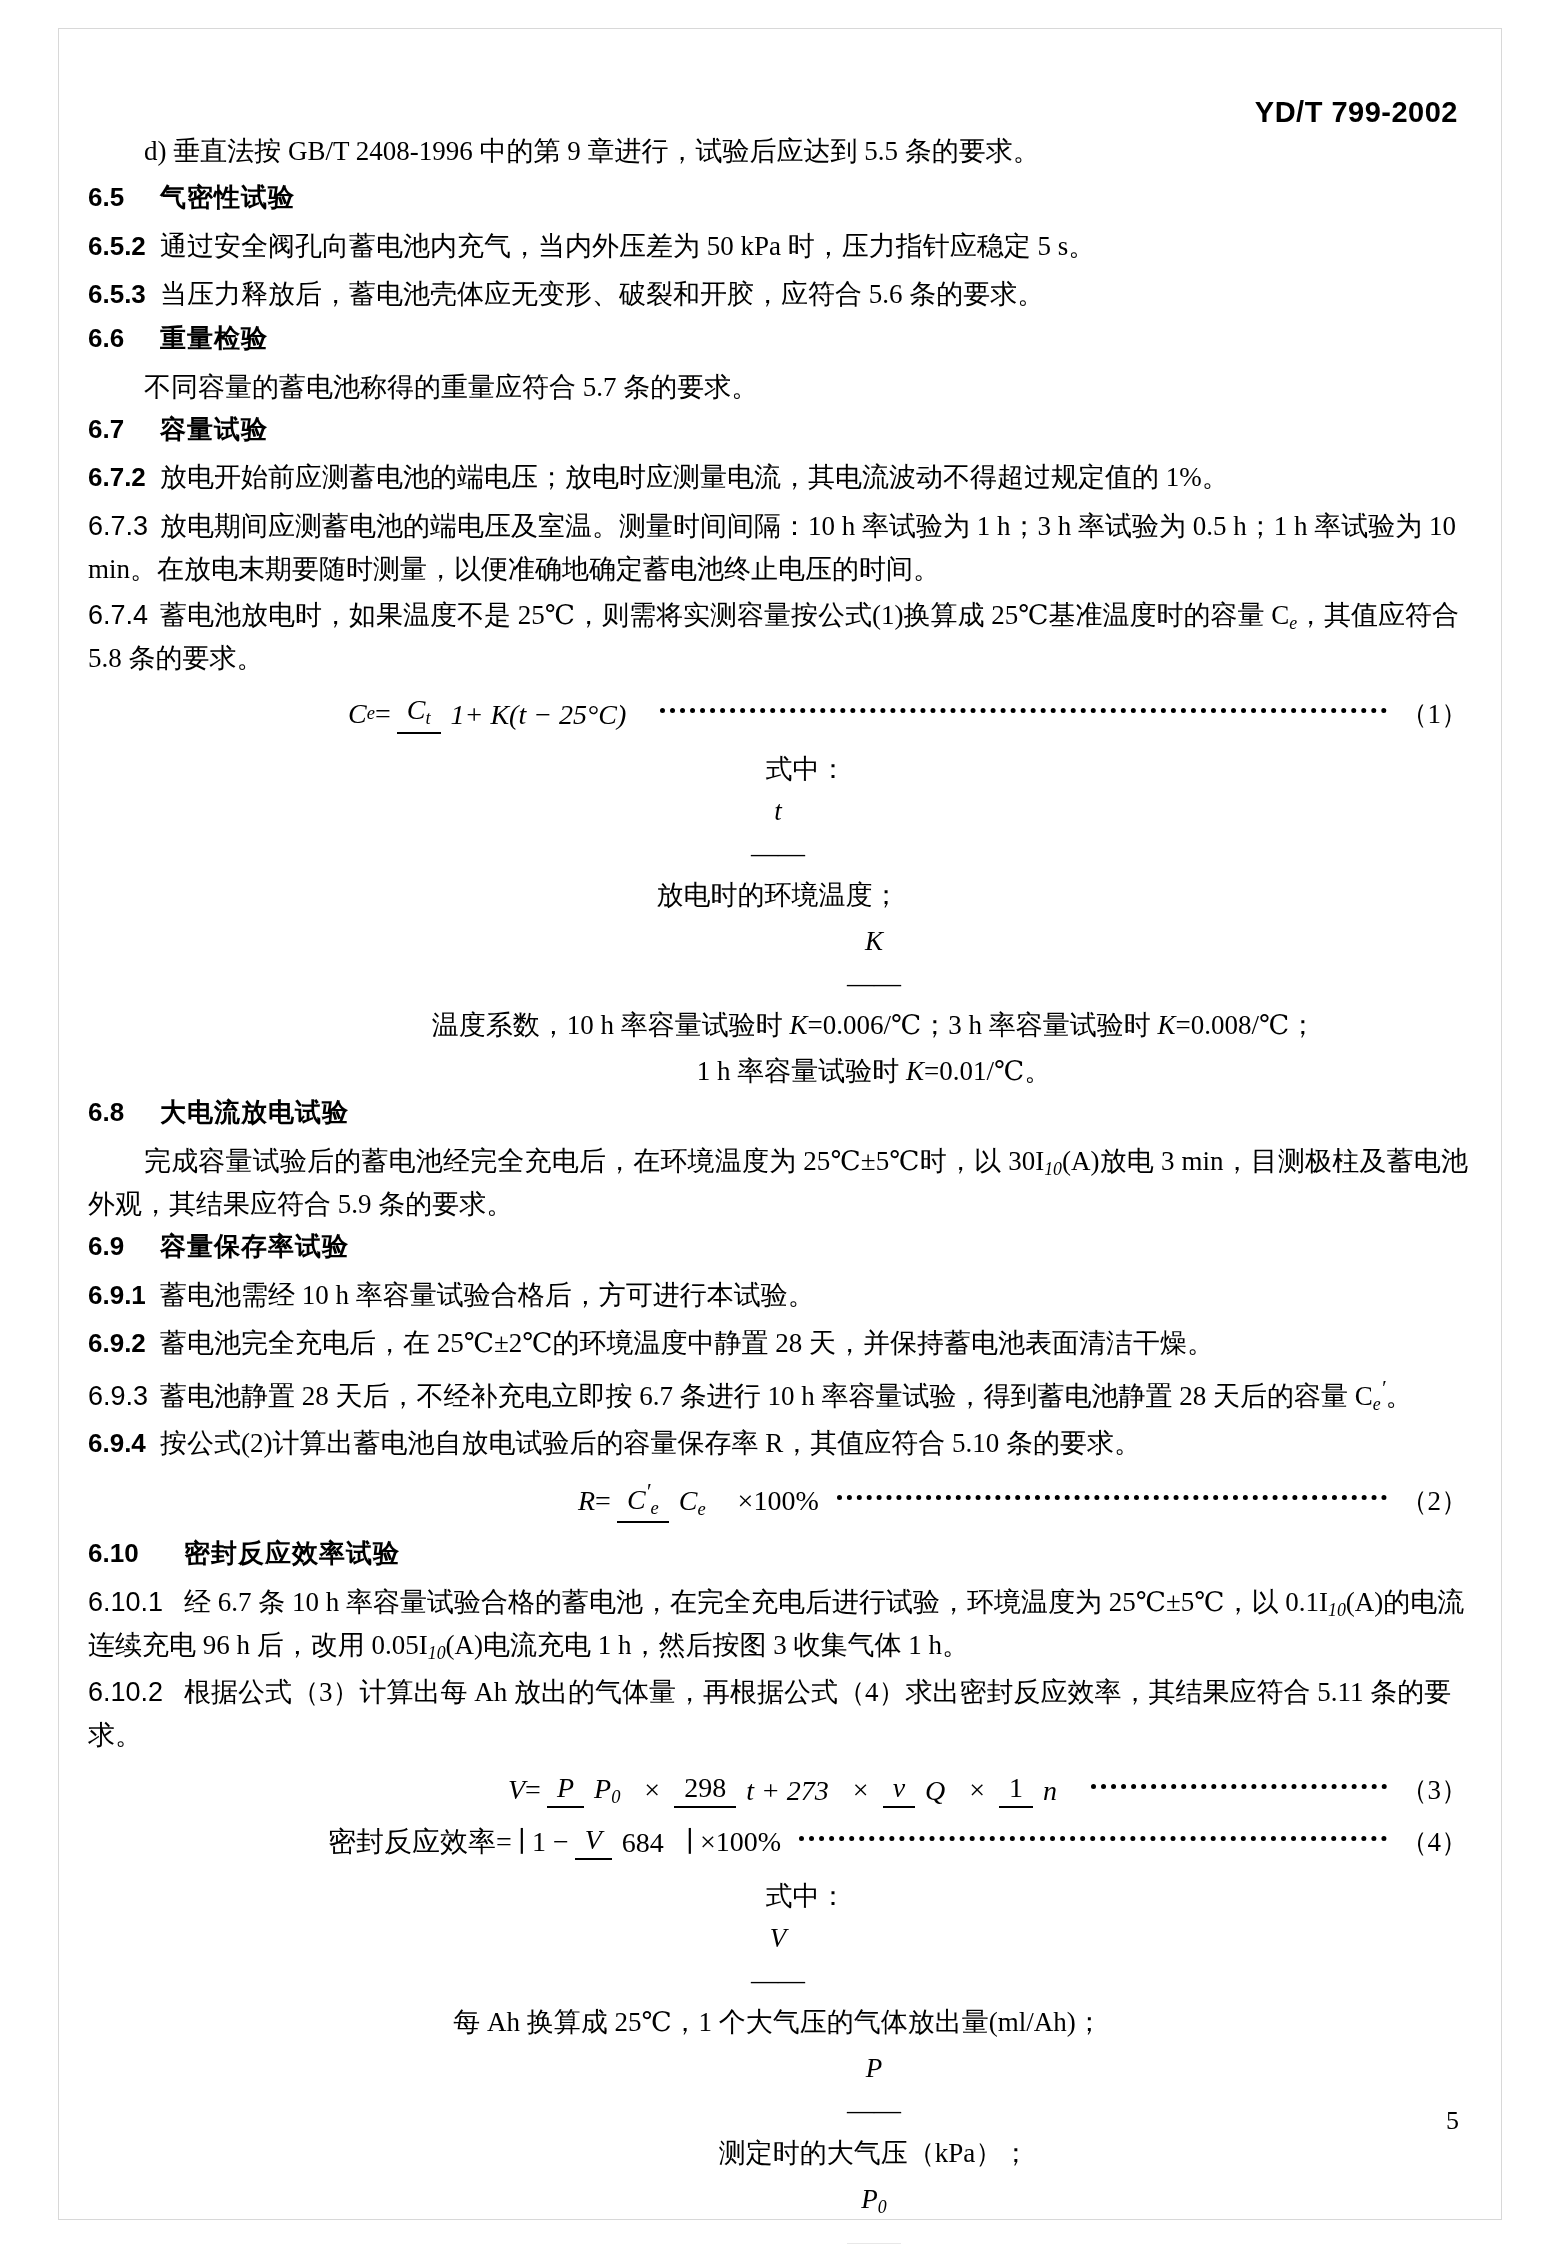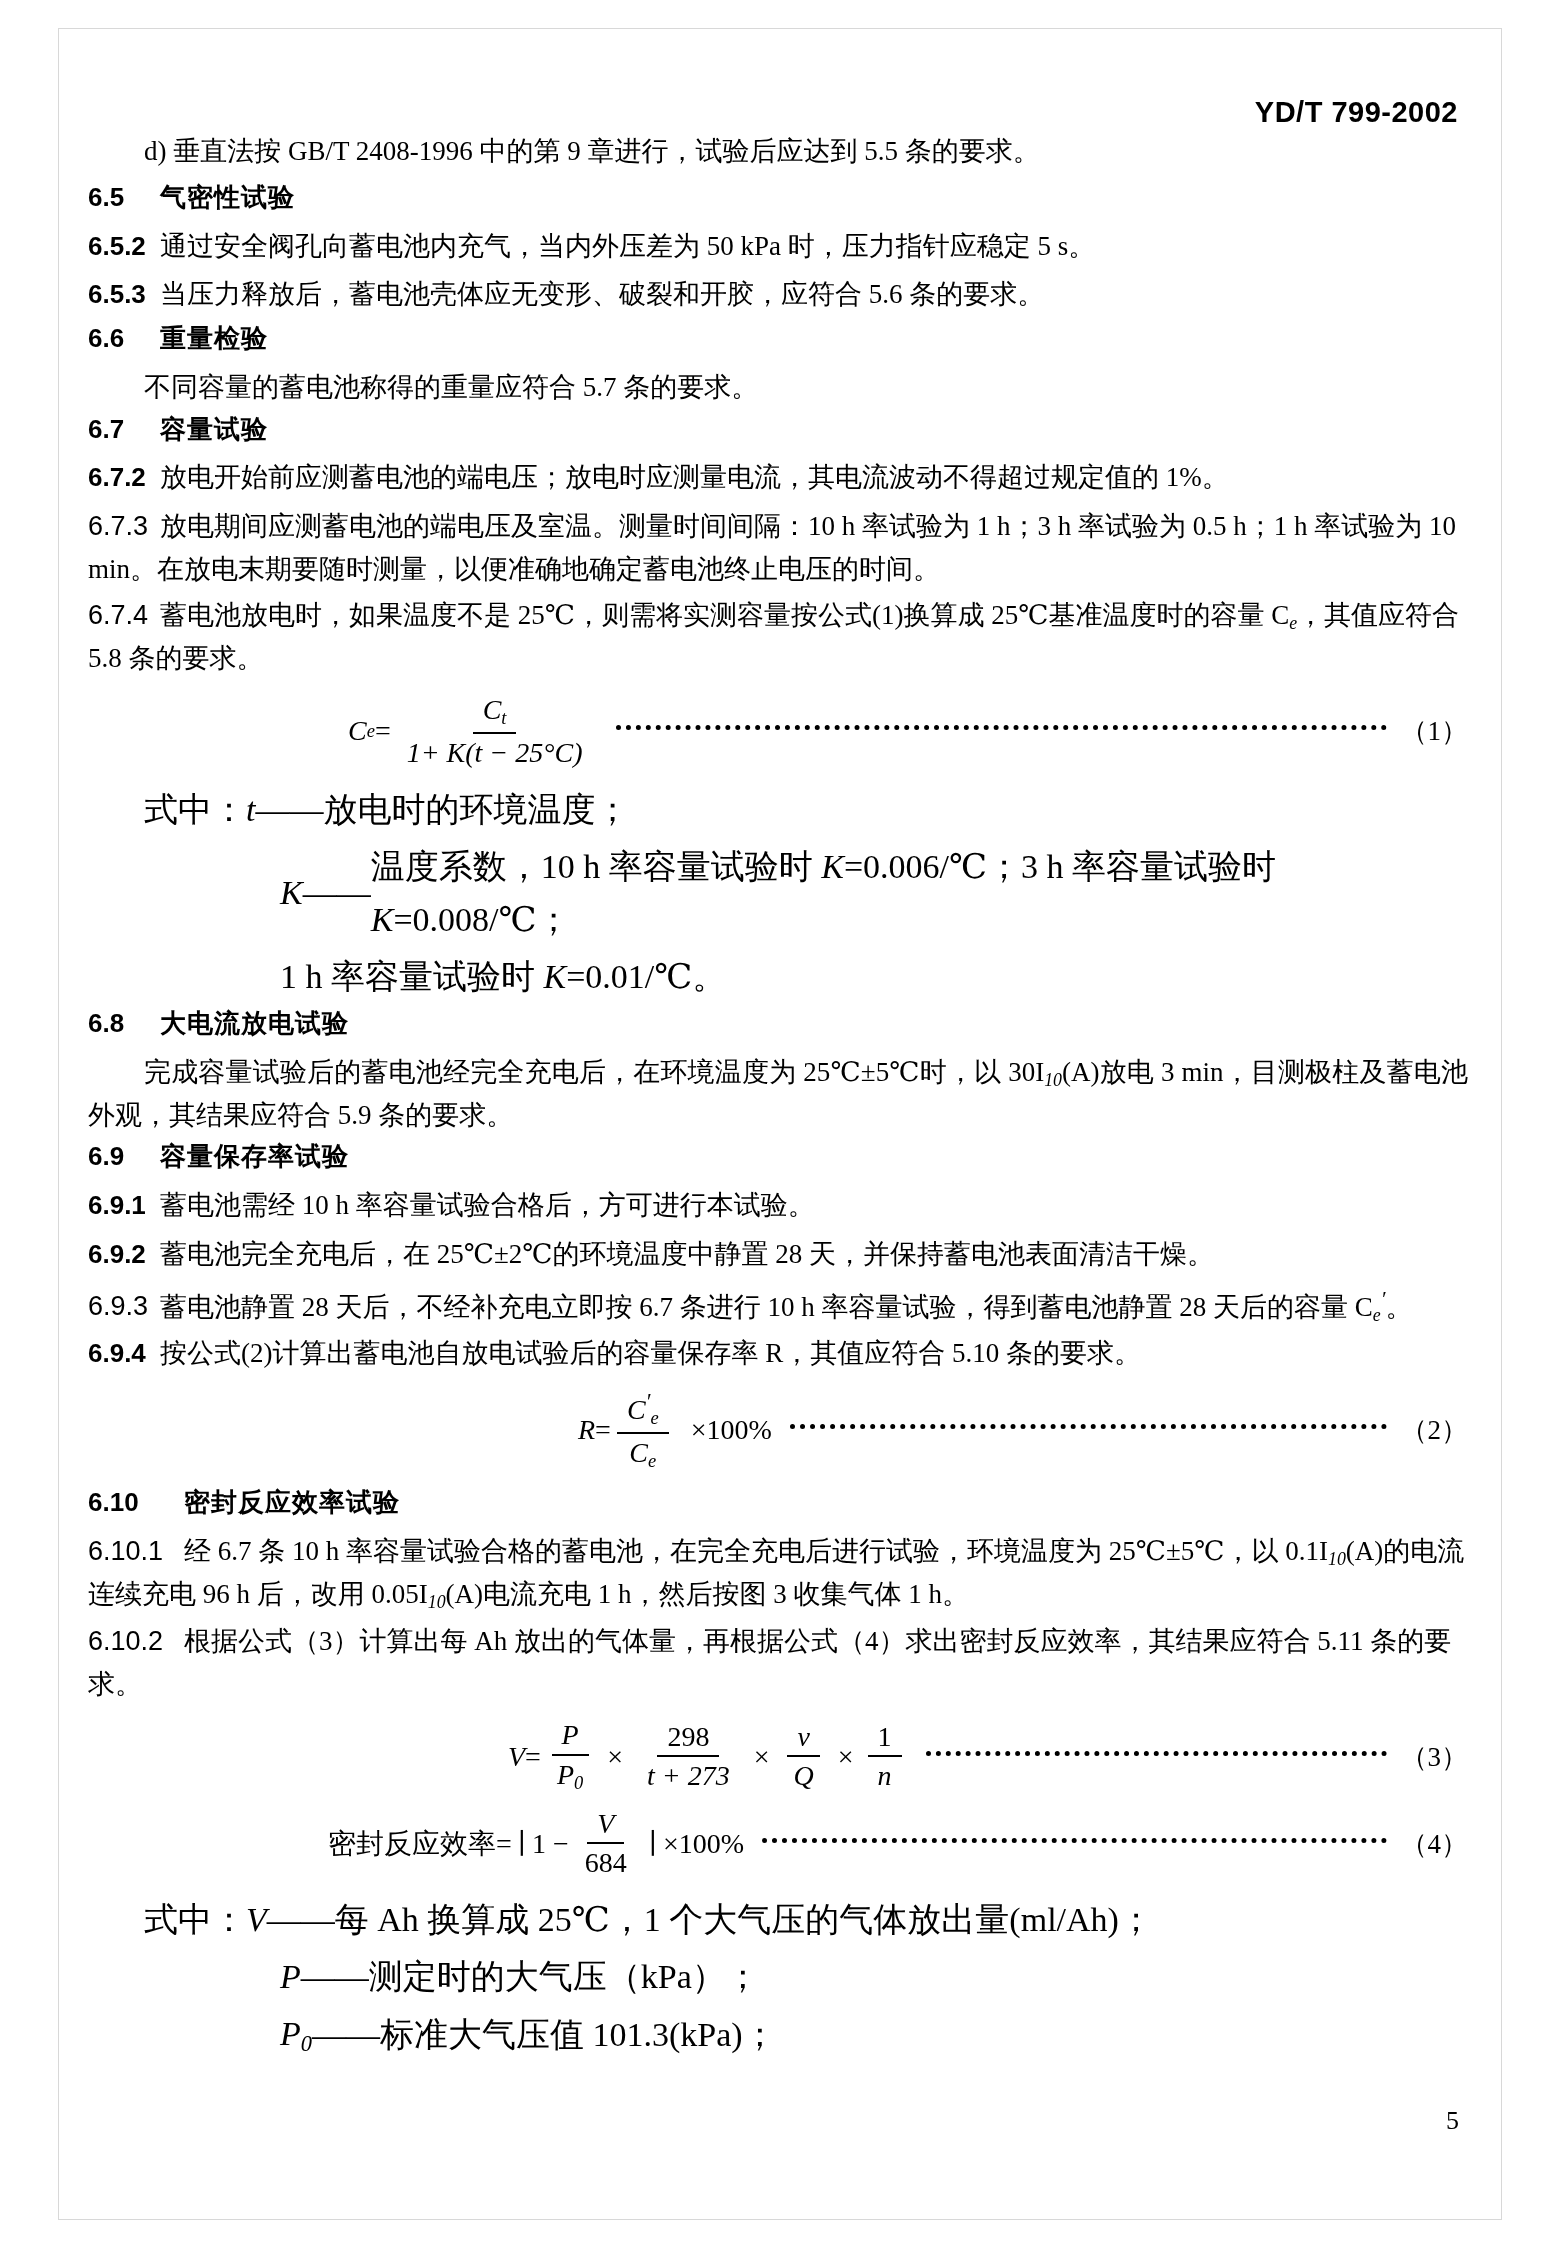--- a/index.html
+++ b/index.html
@@ -103,21 +103,20 @@
   .formula-spacer { flex: 0 0 auto; }
   .formula-body {
     display: flex;
     align-items: center;
     font-family: "Liberation Serif","DejaVu Serif", serif;
     font-style: italic;
     white-space: nowrap;
   }
   .frac {
     display: inline-flex;
-    flex-direction: column;
     align-items: center;
     vertical-align: middle;
     margin: 0 6px;
   }
   .frac .num {
     padding: 0 10px 2px 10px;
     border-bottom: 2px solid #000;
     line-height: 1.15;
   }
   .frac .den {
@@ -137,25 +136,26 @@
   .eqno {
     flex: 0 0 auto;
     font-size: 27px;
     font-style: normal;
     font-family: "Liberation Serif","DejaVu Serif", serif;
     white-space: nowrap;
   }
 
   .where-block { margin-top: 6px; }
   .where-line {
-    font-size: 34px;
+    font-size: 27px;
     line-height: 1.56;
     margin: 0 0 4px 0;
     display: flex;
     align-items: center;
+    flex-direction: column;
   }
   .where-label {
     flex: 0 0 auto;
     padding-left: 56px;
   }
   .where-sym {
     flex: 0 0 auto;
     font-style: italic;
     padding-left: 0;
   }

